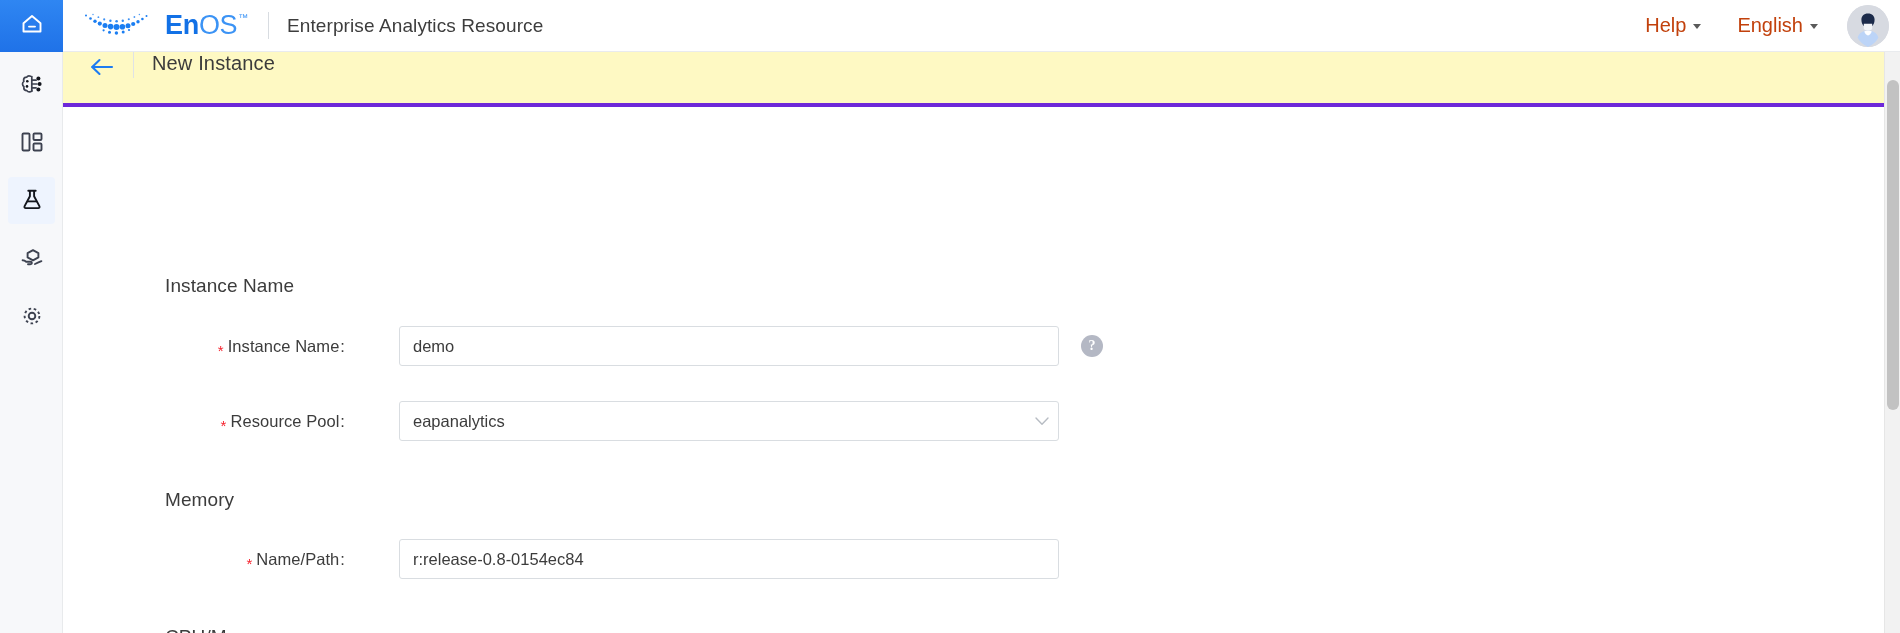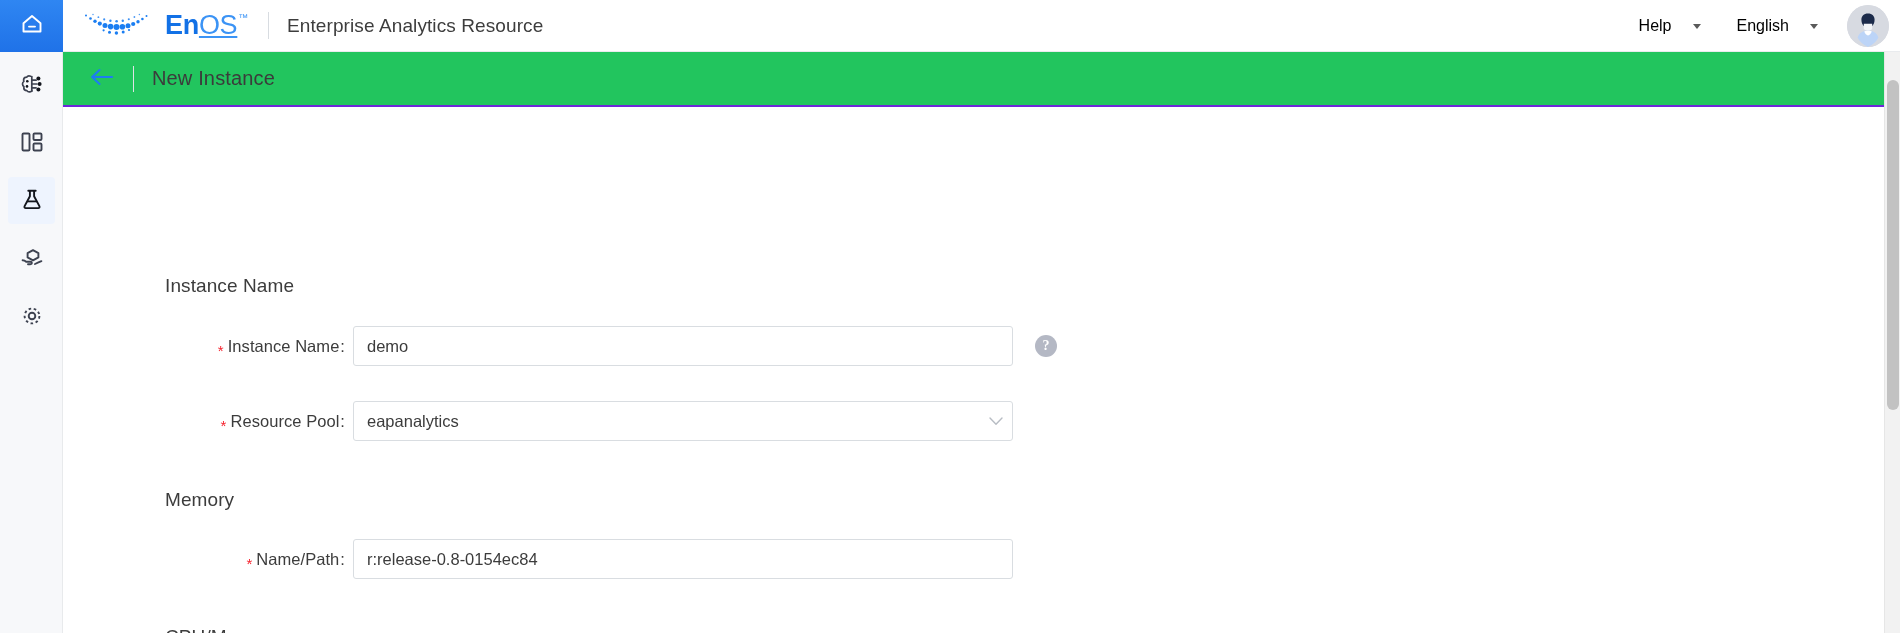--- a/index.html
+++ b/index.html
@@ -99,21 +99,21 @@
   .brand-word {
     font-size: 27px;
     font-weight: bold;
     letter-spacing: -0.3px;
     line-height: 1;
     display: flex;
     align-items: flex-start;
     color: #1b7ef2;
   }
   .brand-word .en { color: #1271e6; font-weight: 700; }
-  .brand-word .os { color: #3b93f5; font-weight: 400; text-decoration: underline; }
+  .brand-word .os { color: #3b93f5; font-weight: 400; }
   .brand-word .tm {
     font-size: 10px;
     font-weight: 400;
     margin-top: 1px;
     margin-left: 1px;
     color: #3b93f5;
   }
   .brand-sep {
     width: 1px;
     height: 27px;
@@ -127,25 +127,25 @@
   }
   .topbar-spacer { flex: 1 1 auto; }
   .topbar-right {
     display: flex;
     align-items: center;
     gap: 0px;
     padding-right: 0px;
     height: 100%;
   }
   .menu-link {
-    font-size: 16px;
-    color: #000000;
-    display: flex;
-    align-items: center;
-    gap: 21px;
+    font-size: 20px;
+    color: #c2410c;
+    display: flex;
+    align-items: center;
+    gap: 7px;
     padding: 0 18px;
     cursor: pointer;
     white-space: nowrap;
   }
   .caret {
     width: 0; height: 0;
     border-left: 4.5px solid transparent;
     border-right: 4.5px solid transparent;
     border-top: 5px solid #5a5a5a;
     display: inline-block;
@@ -168,25 +168,24 @@
     background: #d6d9e0;
     overflow: hidden;
     position: relative;
   }
 
   
   .pagebar {
     height: 55px;
     min-height: 55px;
     display: flex;
-    align-items: center;
-    border-bottom: 2px solid #6d28d9;
+    border-bottom: 4px solid #6d28d9;
     padding-left: 22px;
     box-sizing: border-box;
-    background: #22c55e;
+    background: #fef9c3;
   }
   .back-btn {
     width: 34px; height: 34px;
     display:flex; align-items:center; justify-content:center;
     cursor: pointer;
   }
   .pagebar-sep {
     width: 1px;
     height: 26px;
     background: #dfe2e6;
@@ -253,21 +252,21 @@
     border-radius: 3px;
     background: #fff;
     display: flex;
     align-items: center;
     padding: 0 13px;
     box-sizing: border-box;
     font-size: 16.5px;
     color: #3c3c3c;
     cursor: text;
   }
-  .w-long { width: 660px; }
+  .w-long { width: 660px; margin-left: 46px; }
   .select-box {
     justify-content: space-between;
     cursor: pointer;
     padding-right: 9px;
   }
   .sel-caret {
     color: #b7bcc3;
     font-size: 13px;
     line-height: 1;
     display: flex;

